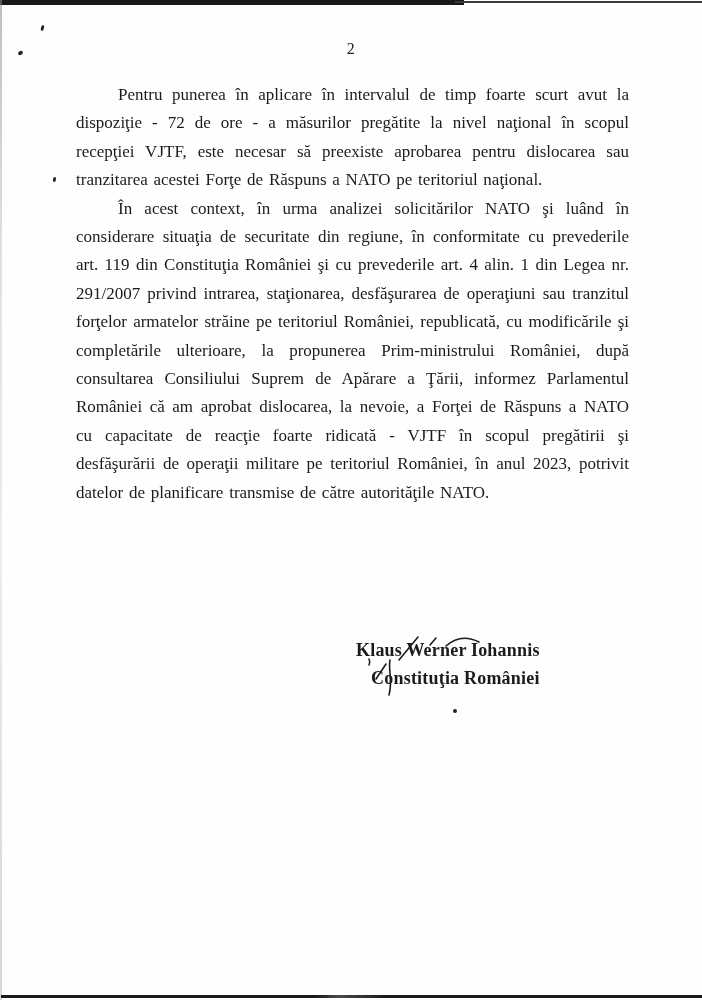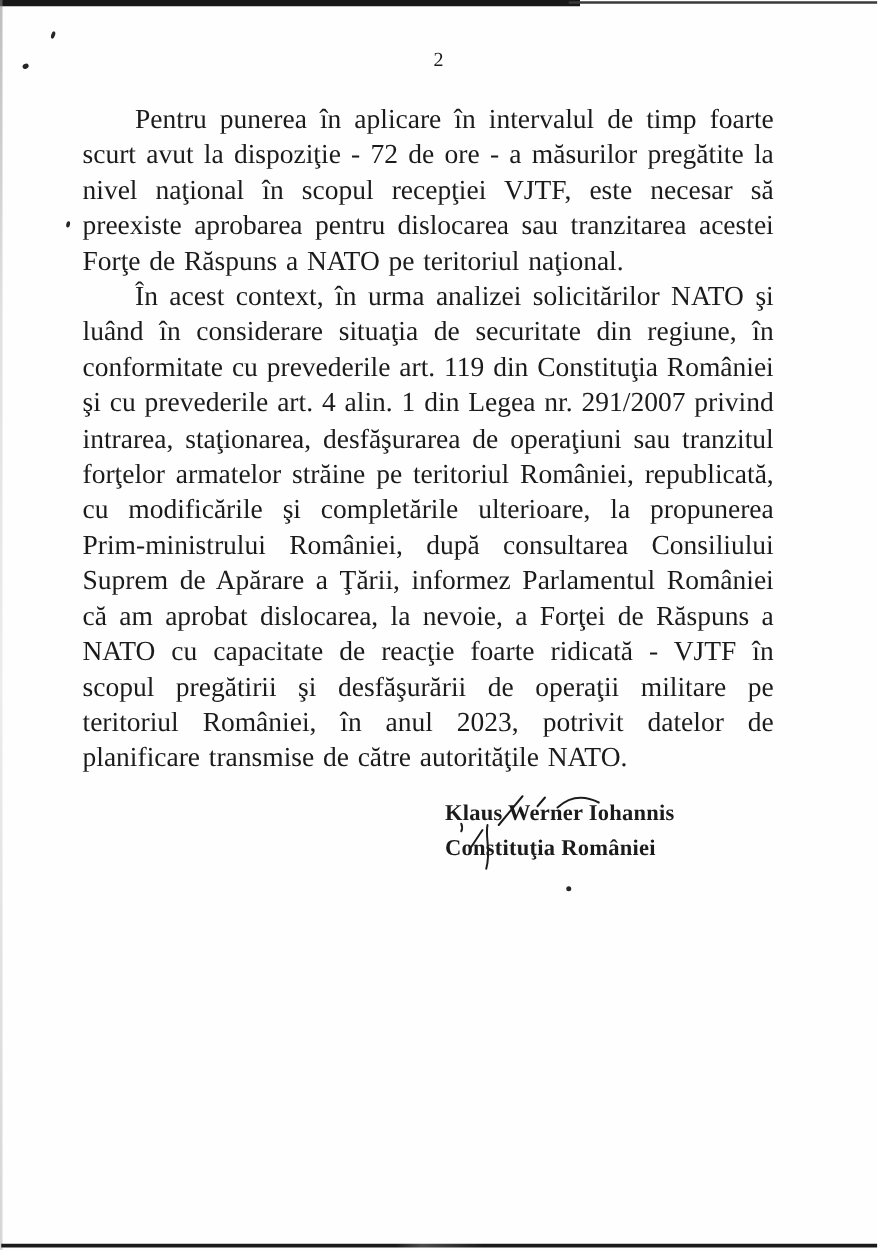--- a/index.html
+++ b/index.html
@@ -22,29 +22,29 @@
   .speck.s2 { left:18px;  top:51px;  width:5px; height:4px; transform:rotate(-28deg); }
   .speck.s3 { left:53px;  top:177px; width:3px; height:5px; transform:rotate(12deg); }
   .speck.s4 { left:453px; top:709px; width:4px; height:4px; }
   
   .page-number {
     position:absolute; top:40px; left:0; width:702px;
     text-align:center; font-size:16px; letter-spacing:.5px;
   }
   
   .body-text {
-    position:absolute; top:81px; left:66px; width:553px;
-    font-size:22px; line-height:28.4px; text-align:justify;
+    position:absolute; top:81px; left:76px; width:553px;
+    font-size:17px; line-height:28.4px; text-align:justify;
   }
   .body-text p { margin:0; text-indent:42px; word-spacing:1.5px; }
   
   .signature {
     position:absolute; top:637px; left:356px;
     font-weight:bold; font-size:18px; line-height:27.5px;
-    letter-spacing:.2px; white-space:nowrap;
+    letter-spacing:.2px; white-space:nowrap;text-align:right;
   }
   .sig-strokes {
     position:absolute; top:0; left:0; width:702px; height:1000px;
     pointer-events:none;
   }
   .sig-strokes path { stroke:#1c1c1c; stroke-width:1.6; fill:none; stroke-linecap:round; }
 </style>
 </head>
 <body>
 

